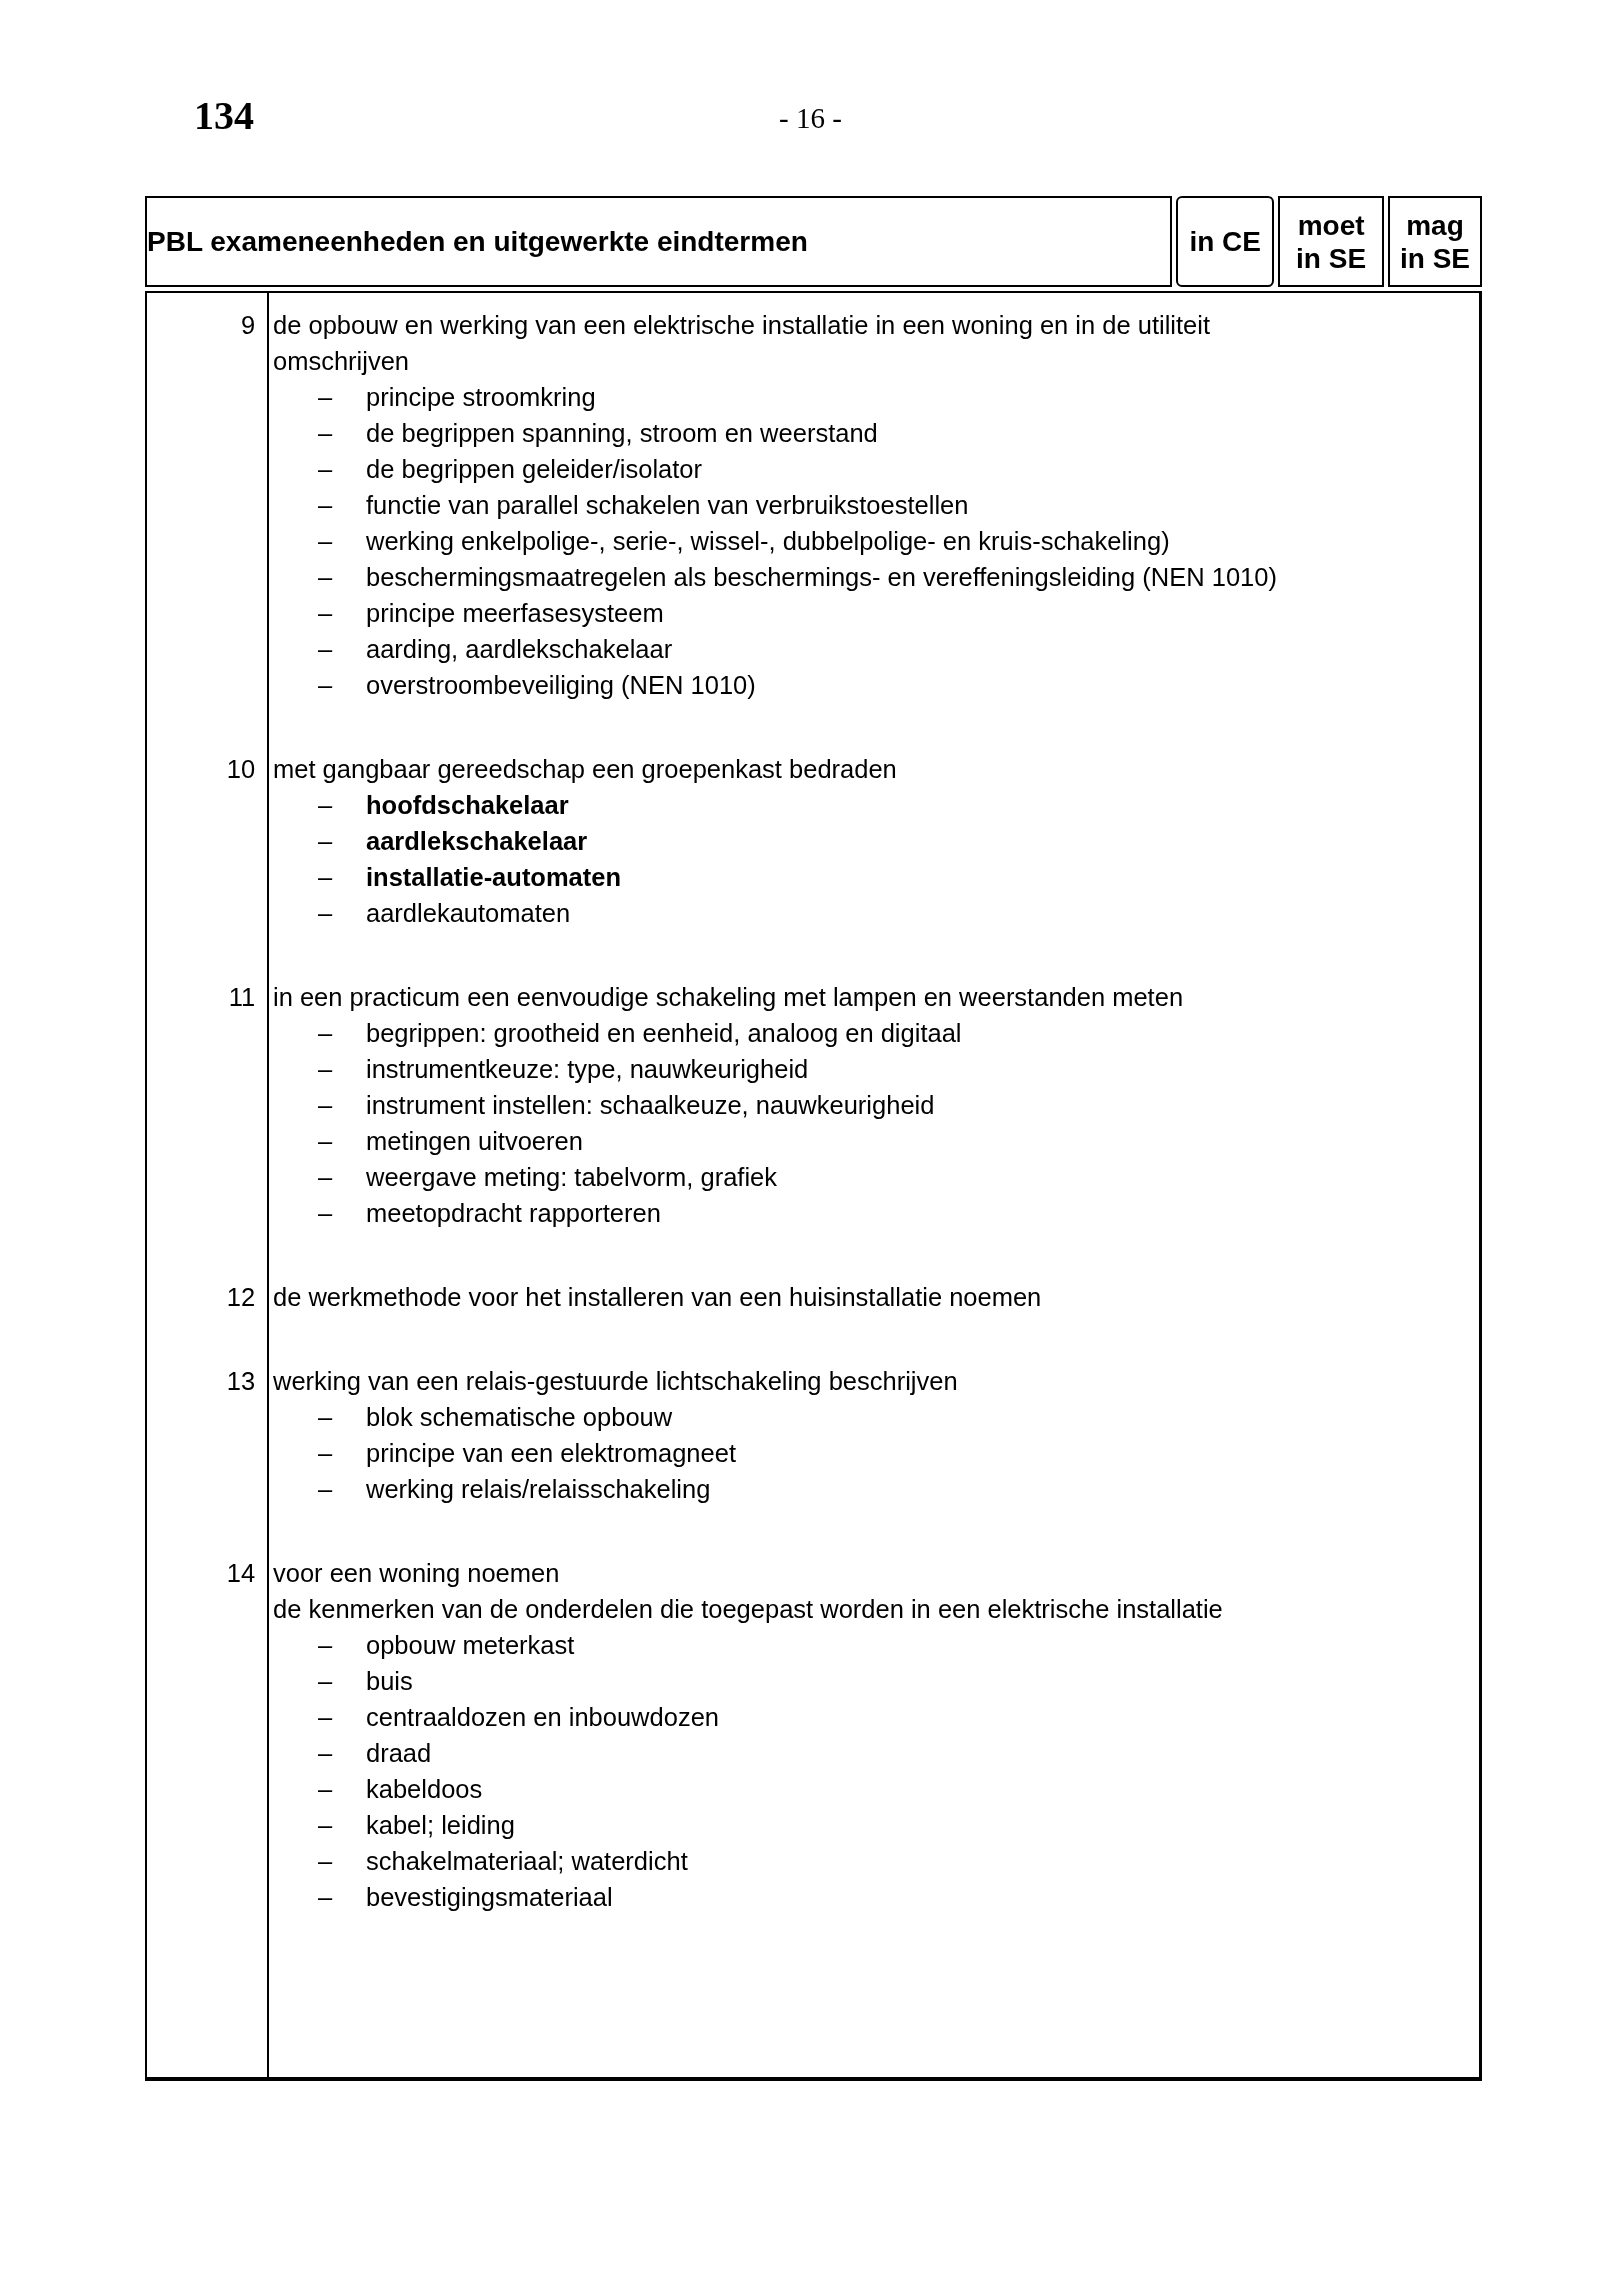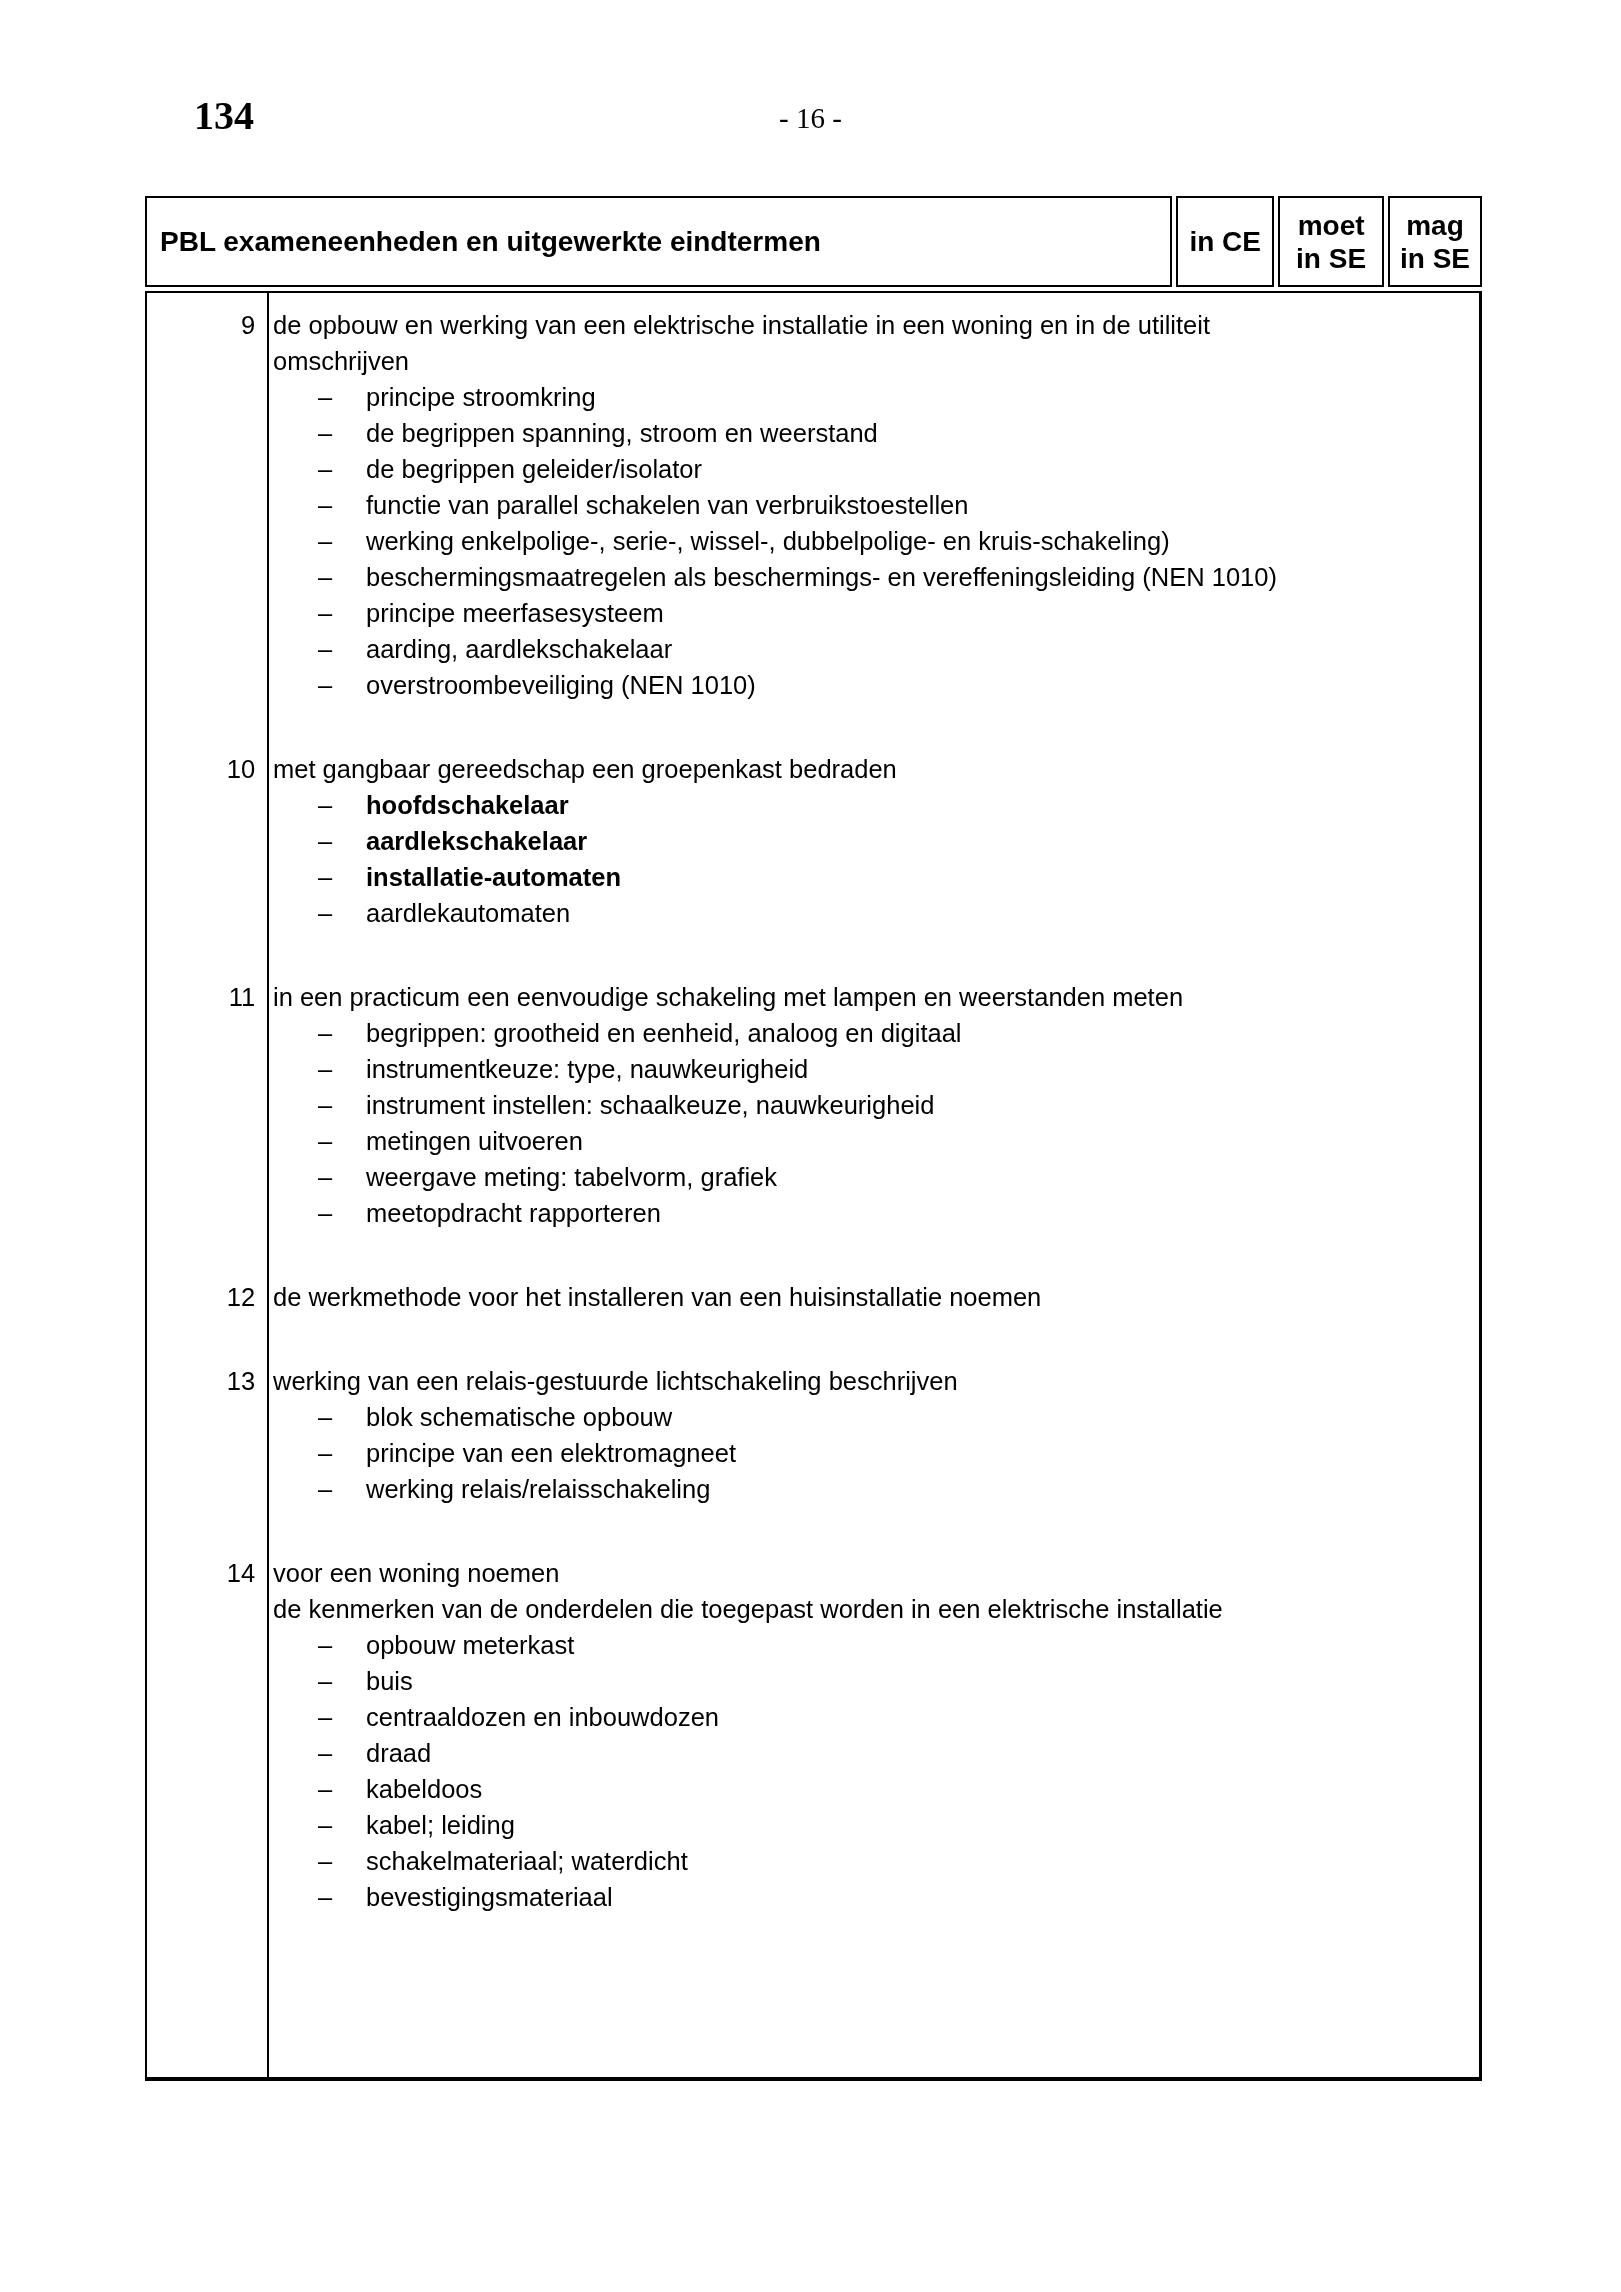--- a/index.html
+++ b/index.html
@@ -27,22 +27,22 @@
   .table-wrap { position: absolute; left: 145px; top: 196px; width: 1337px; }
 
   .header-row { display: flex; gap: 3.9px; height: 91px; }
   .hcell {
     border: 2.9px solid #000; box-sizing: border-box;
     display: flex; flex-direction: column;
     align-items: center; justify-content: center;
     font-weight: bold; font-size: 28px; line-height: 33px;
     text-align: center; background: #fff;
   }
-  .hcell.title-cell { flex: 1; align-items: flex-start; padding-left: 13px; }
-  .hcell.col-ce  { width: 98px; }
+  .hcell.title-cell { flex: 1; align-items: flex-start; padding-left: 0; }
+  .hcell.col-ce  { width: 98px; border-radius: 6px; }
   .hcell.col-moet{ width: 106px; }
   .hcell.col-mag { width: 94px; }
   .hcell span { display: block; }
 
   .body-box {
     margin-top: 3.9px;
     border: 2.9px solid #000; border-bottom-width: 4.9px;
     border-right-width: 3.9px;
     box-sizing: border-box;
     height: 1790px;

